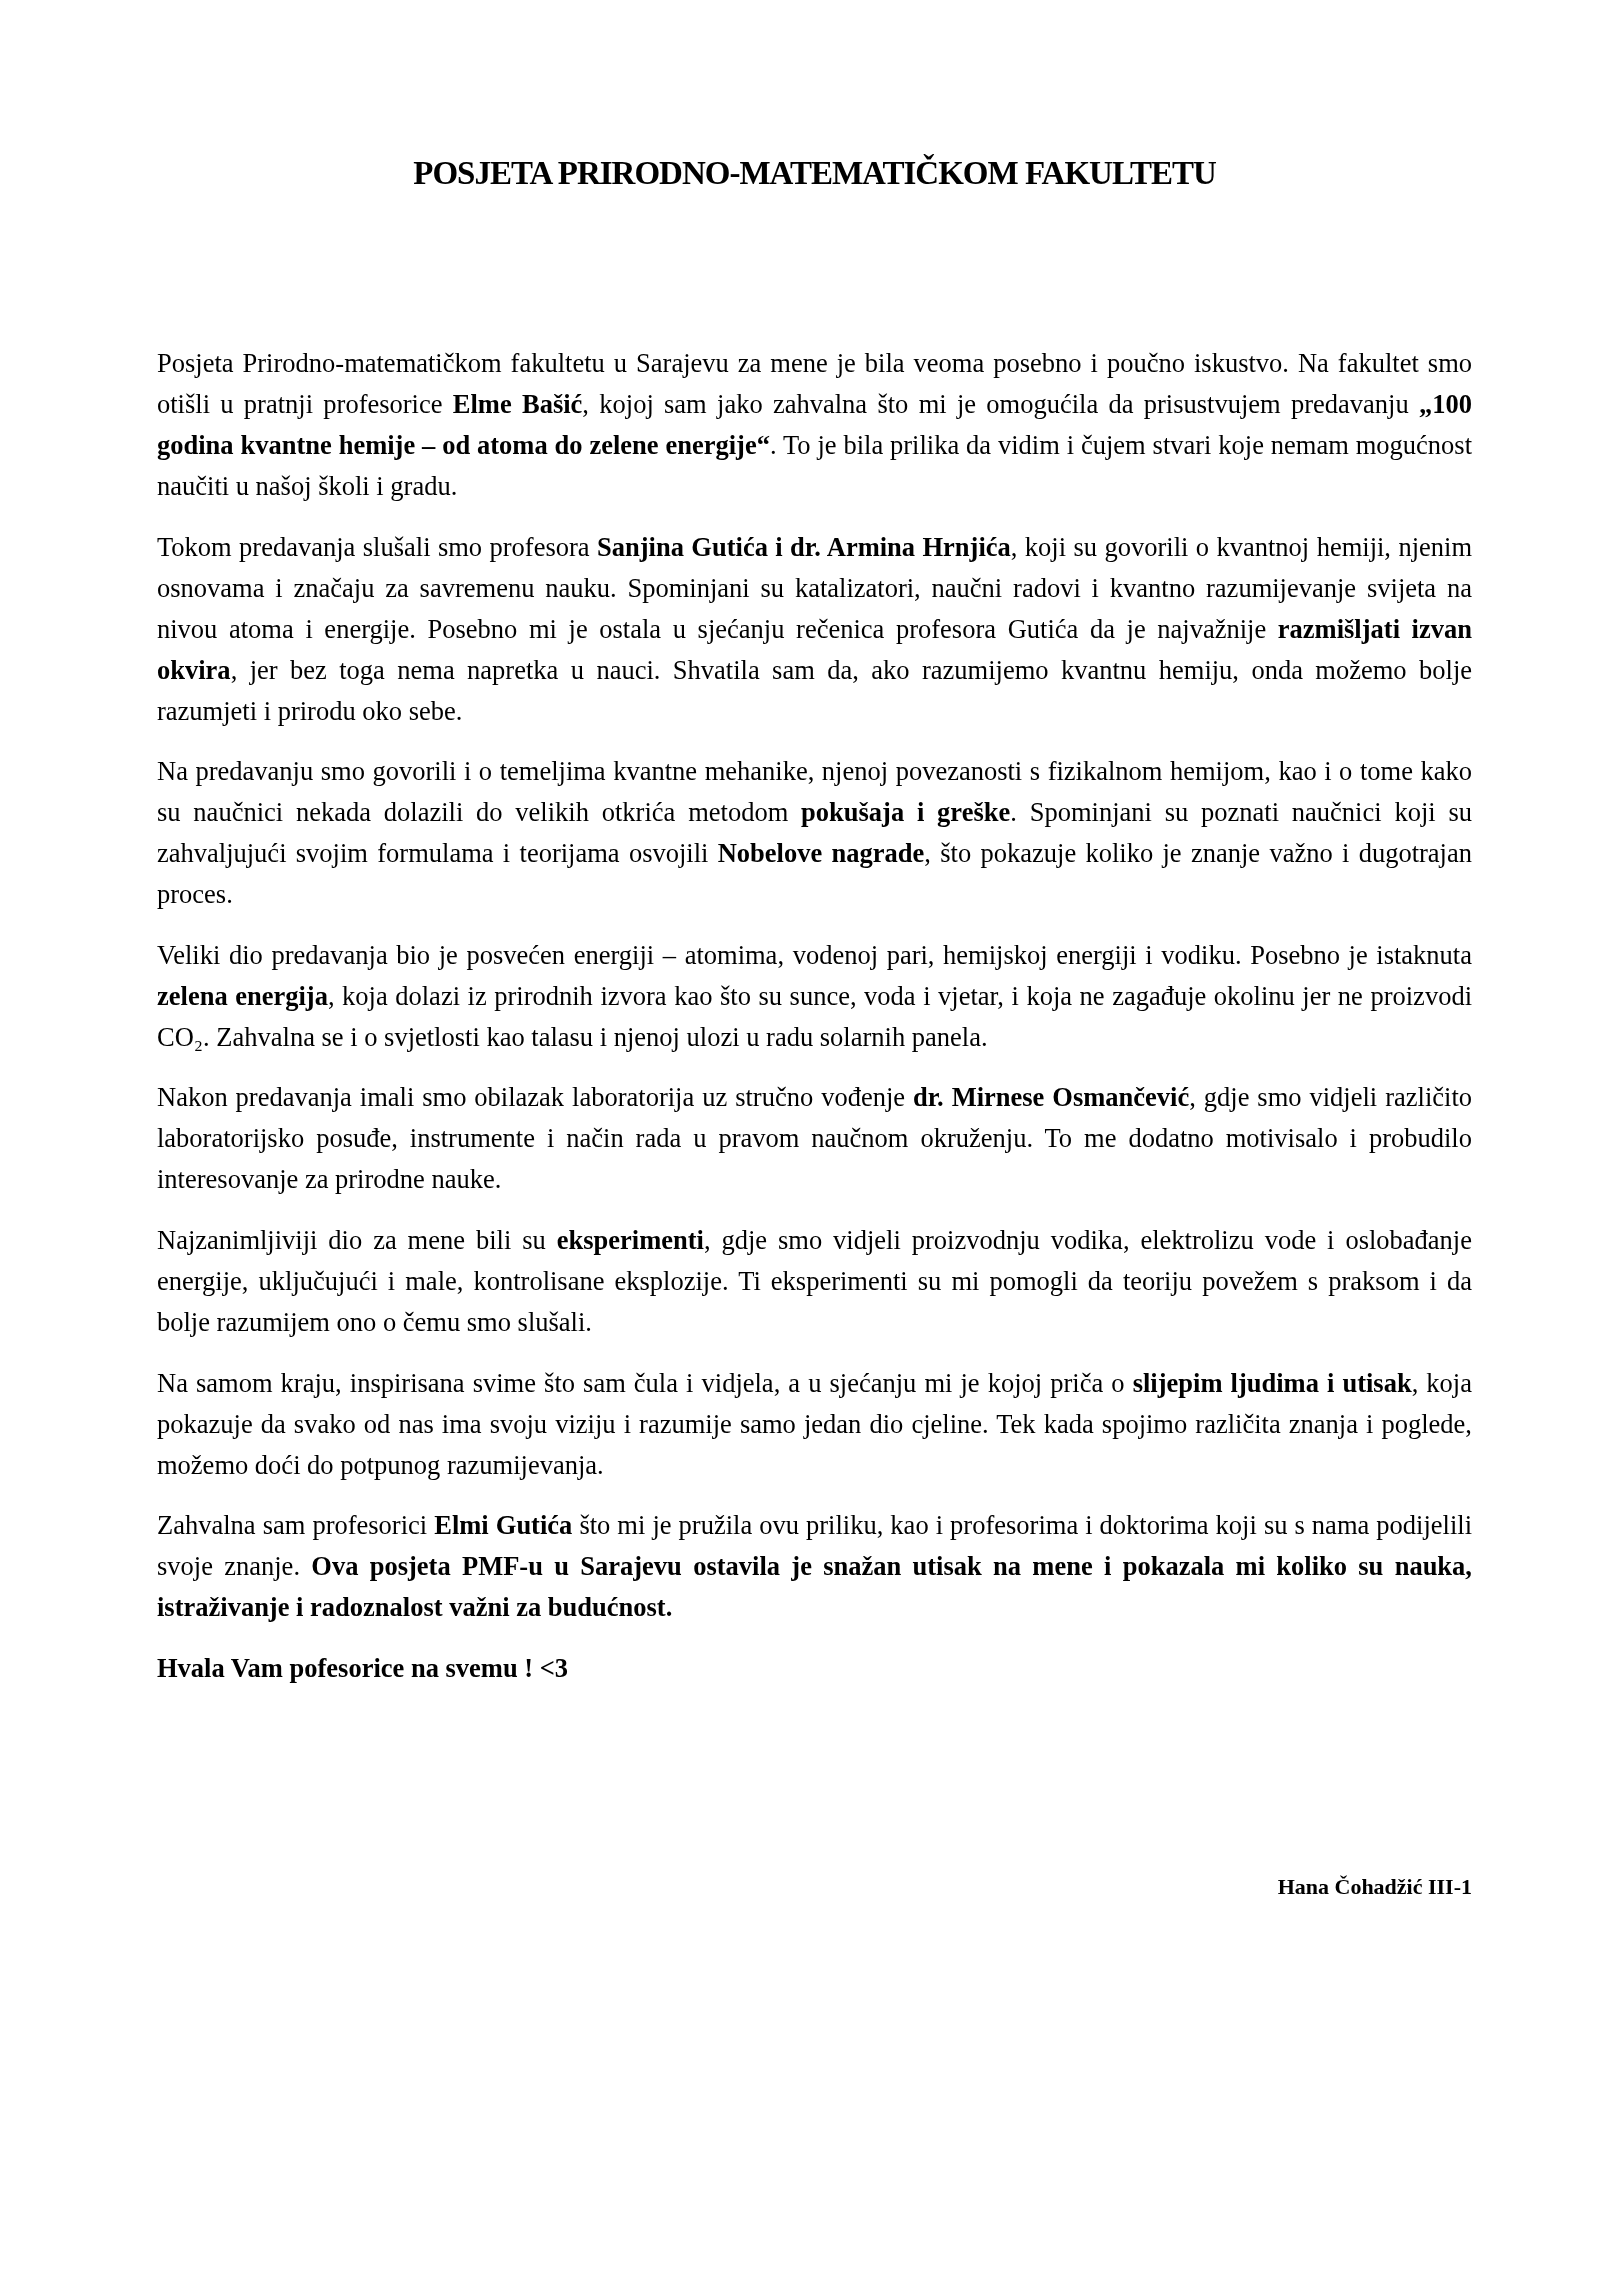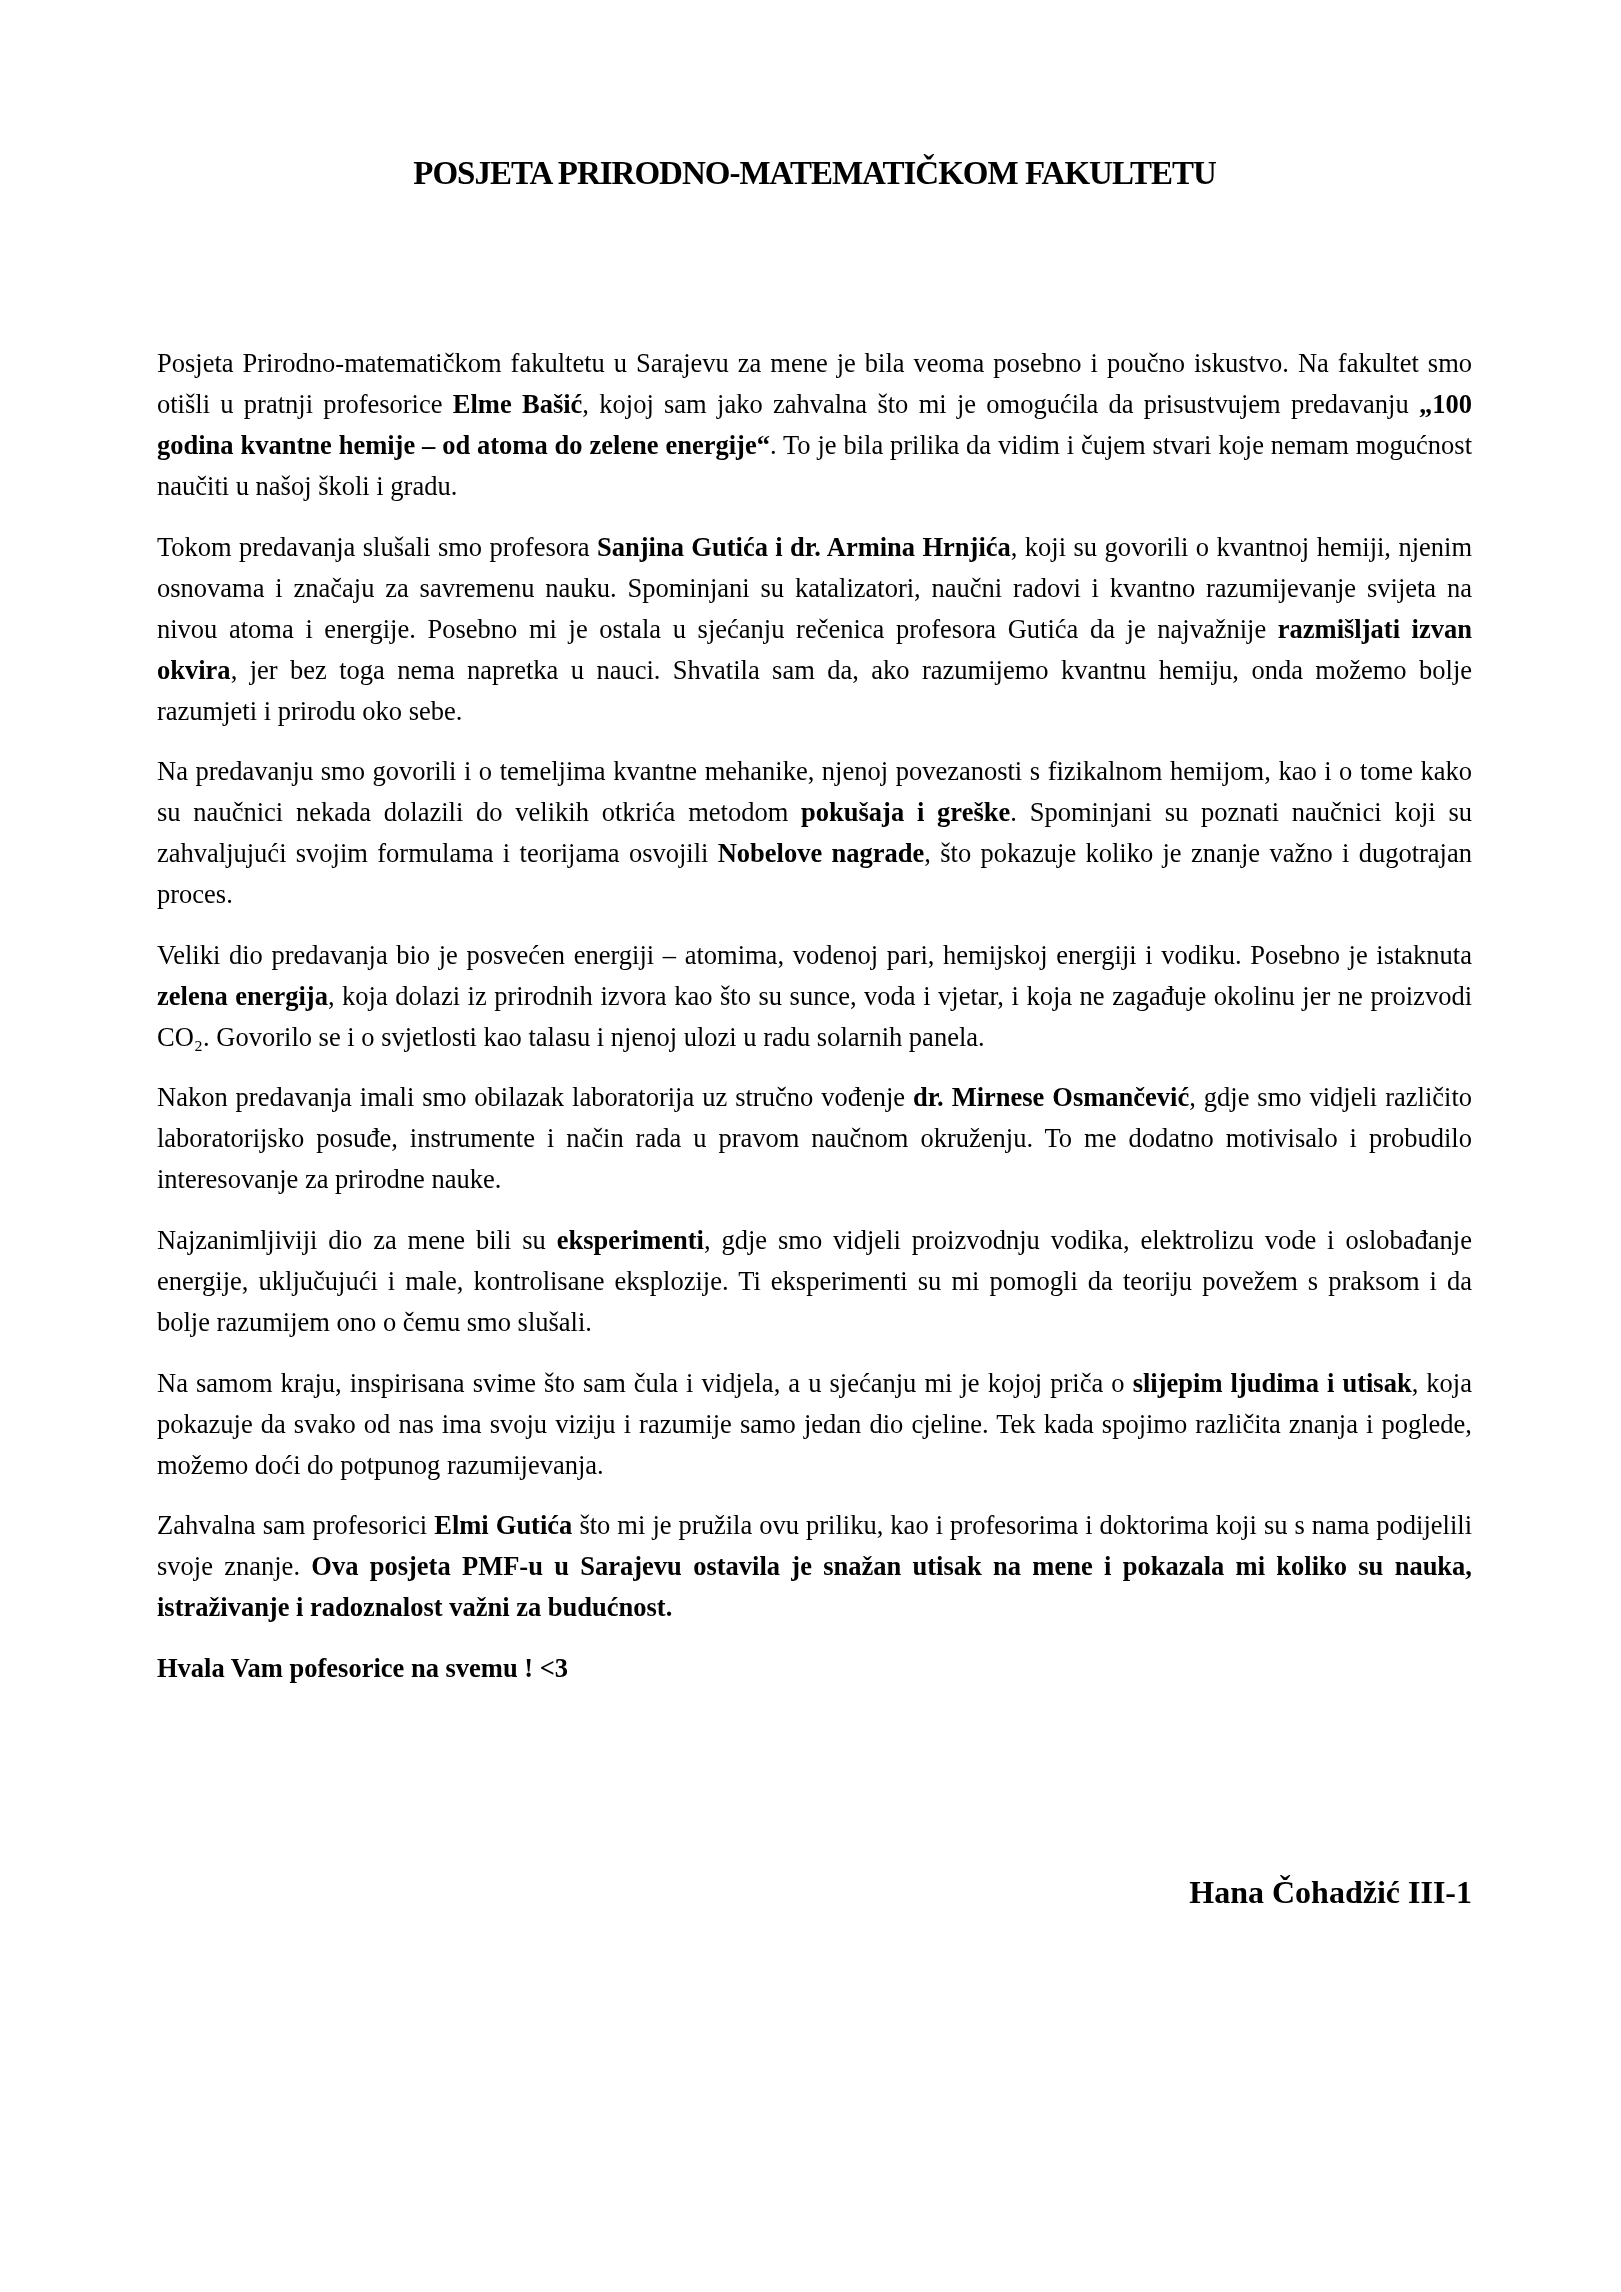--- a/index.html
+++ b/index.html
@@ -17,34 +17,34 @@
     .body {
       position: absolute; top: 343px; left: 0; width: 1315px;
     }
     p.para {
       margin: 0 0 19.6px 0; font-size: 26.5px; line-height: 41px;
       text-align: justify;
     }
     b { font-weight: bold; margin-top: 16px; }
     .thanks { font-weight: bold; font-size: 26.5px; line-height: 41px; margin: 0; font-family: Liberation Serif, serif; }
     .signature {
-      position: absolute; top: 1874px; right: 0; font-weight: bold; font-size: 32px;
+      position: absolute; top: 1874px; right: 0; font-weight: bold; font-size: 22px;
     }
   </style>
 </head>
 <body>
 
 <div class="page">
   <h1 class="title">POSJETA PRIRODNO-MATEMATIČKOM FAKULTETU</h1>
   <div class="body">
     <div id="paras">
         <p class="para"><span>Posjeta Prirodno-matematičkom fakultetu u Sarajevu za mene je bila veoma posebno i poučno iskustvo. Na fakultet smo otišli u pratnji profesorice </span><b>Elme Bašić</b><span>, kojoj sam jako zahvalna što mi je omogućila da prisustvujem predavanju  </span><b>„100 godina kvantne hemije – od atoma do zelene energije“</b><span>. To je bila prilika da vidim i čujem stvari koje nemam mogućnost naučiti u našoj školi i gradu.</span></p>
         <p class="para"><span>Tokom predavanja slušali smo profesora </span><b>Sanjina Gutića i dr. Armina Hrnjića</b><span>, koji su govorili o kvantnoj hemiji, njenim osnovama i značaju za savremenu nauku. Spominjani su katalizatori, naučni radovi i kvantno razumijevanje svijeta na nivou atoma i energije. Posebno mi je ostala u sjećanju rečenica profesora Gutića da je najvažnije </span><b>razmišljati izvan okvira</b><span>, jer bez toga nema napretka u nauci. Shvatila sam da, ako razumijemo kvantnu hemiju, onda možemo bolje razumjeti i prirodu oko sebe.</span></p>
         <p class="para"><span>Na predavanju smo govorili i o temeljima kvantne mehanike, njenoj povezanosti s fizikalnom hemijom, kao i o tome kako su naučnici nekada dolazili do velikih otkrića metodom </span><b>pokušaja i greške</b><span>. Spominjani su poznati naučnici koji su zahvaljujući svojim formulama i teorijama osvojili </span><b>Nobelove nagrade</b><span>, što pokazuje koliko je znanje važno i dugotrajan proces.</span></p>
-        <p class="para"><span>Veliki dio predavanja bio je posvećen energiji – atomima, vodenoj pari, hemijskoj energiji i vodiku. Posebno je istaknuta </span><b>zelena energija</b><span>, koja dolazi iz prirodnih izvora kao što su sunce, voda i vjetar, i koja ne zagađuje okolinu jer ne proizvodi CO₂. Govorilo se i o svjetlosti kao talasu i njenoj ulozi u radu solarnih panela.</span></p>
+        <p class="para"><span>Veliki dio predavanja bio je posvećen energiji – atomima, vodenoj pari, hemijskoj energiji i vodiku. Posebno je istaknuta </span><b>zelena energija</b><span>, koja dolazi iz prirodnih izvora kao što su sunce, voda i vjetar, i koja ne zagađuje okolinu jer ne proizvodi CO₂. Zahvalna se i o svjetlosti kao talasu i njenoj ulozi u radu solarnih panela.</span></p>
         <p class="para"><span>Nakon predavanja imali smo obilazak laboratorija uz stručno vođenje </span><b>dr. Mirnese Osmančević</b><span>, gdje smo vidjeli različito laboratorijsko posuđe, instrumente i način rada u pravom naučnom okruženju. To me dodatno motivisalo i probudilo interesovanje za prirodne nauke.</span></p>
         <p class="para"><span>Najzanimljiviji dio za mene bili su </span><b>eksperimenti</b><span>, gdje smo vidjeli proizvodnju vodika, elektrolizu vode i oslobađanje energije, uključujući i male, kontrolisane eksplozije. Ti eksperimenti su mi pomogli da teoriju povežem s praksom i da bolje razumijem ono o čemu smo slušali.</span></p>
         <p class="para"><span>Na samom kraju, inspirisana svime što sam čula i vidjela, a u sjećanju mi je kojoj priča o </span><b>slijepim ljudima i utisak</b><span>, koja pokazuje da svako od nas ima svoju viziju i razumije samo jedan dio cjeline. Tek kada spojimo različita znanja i poglede, možemo doći do potpunog razumijevanja.</span></p>
         <p class="para"><span>Zahvalna sam profesorici </span><b>Elmi Gutića</b><span> što mi je pružila ovu priliku, kao i profesorima i doktorima koji su s nama podijelili svoje znanje. </span><b>Ova posjeta PMF-u u Sarajevu ostavila je snažan utisak na mene i pokazala mi koliko su nauka, istraživanje i radoznalost važni za budućnost.</b></p>
       </div>
     <p class="thanks">Hvala Vam pofesorice na svemu ! &lt;3</p>
   </div>
   <div class="signature">Hana Čohadžić III-1</div>
 </div>
 

